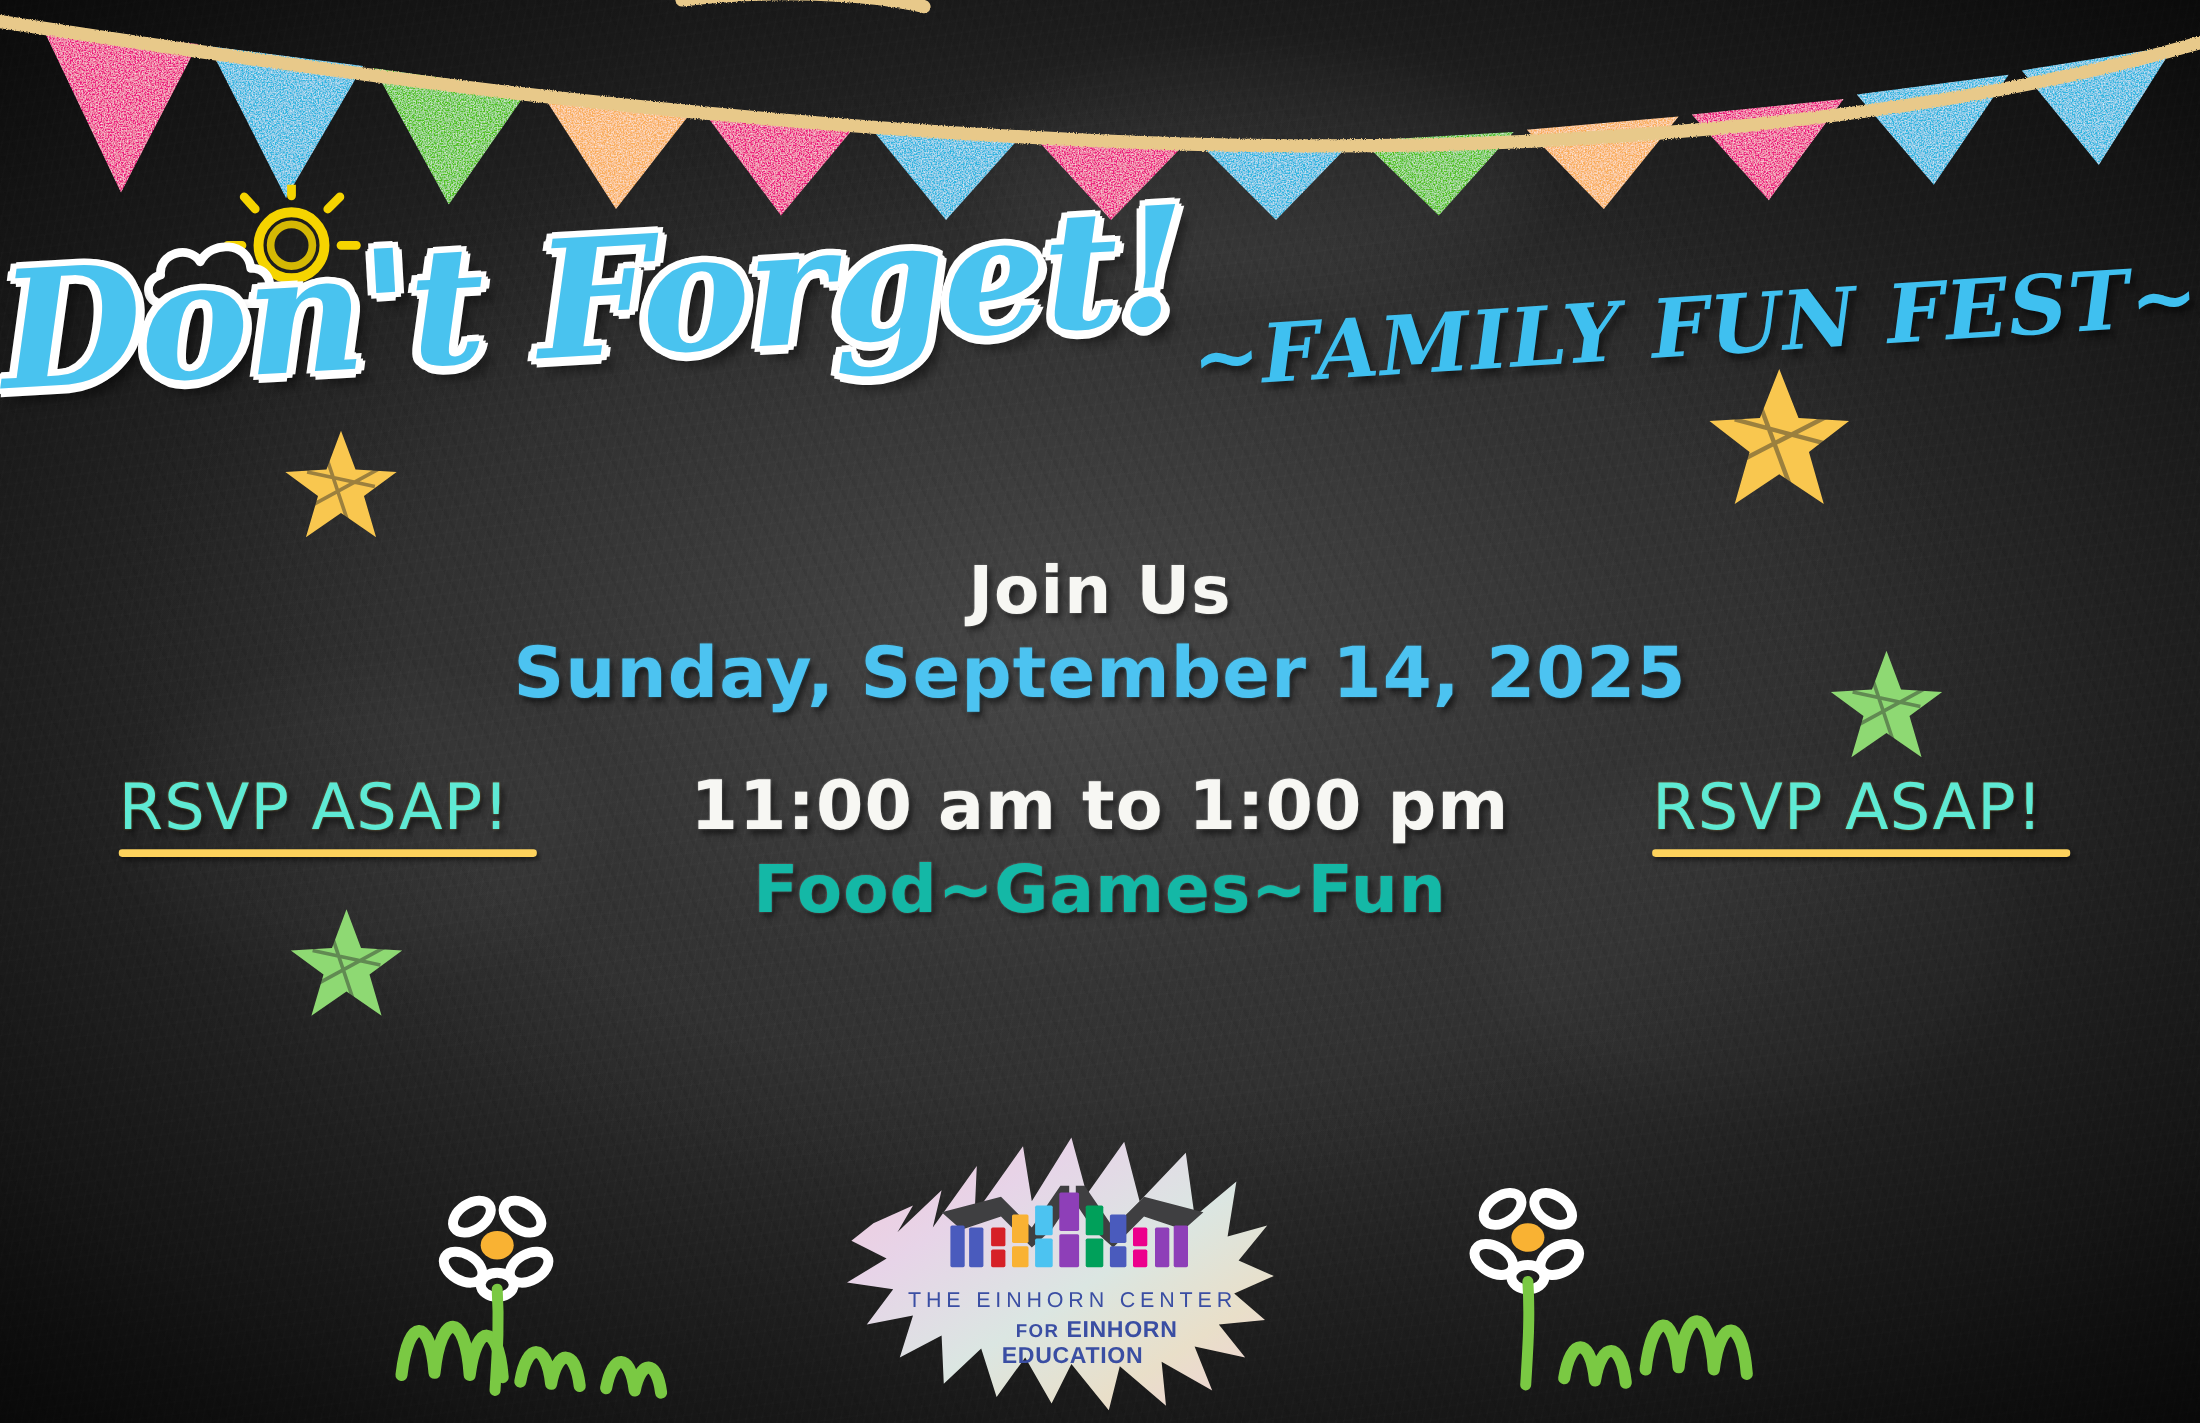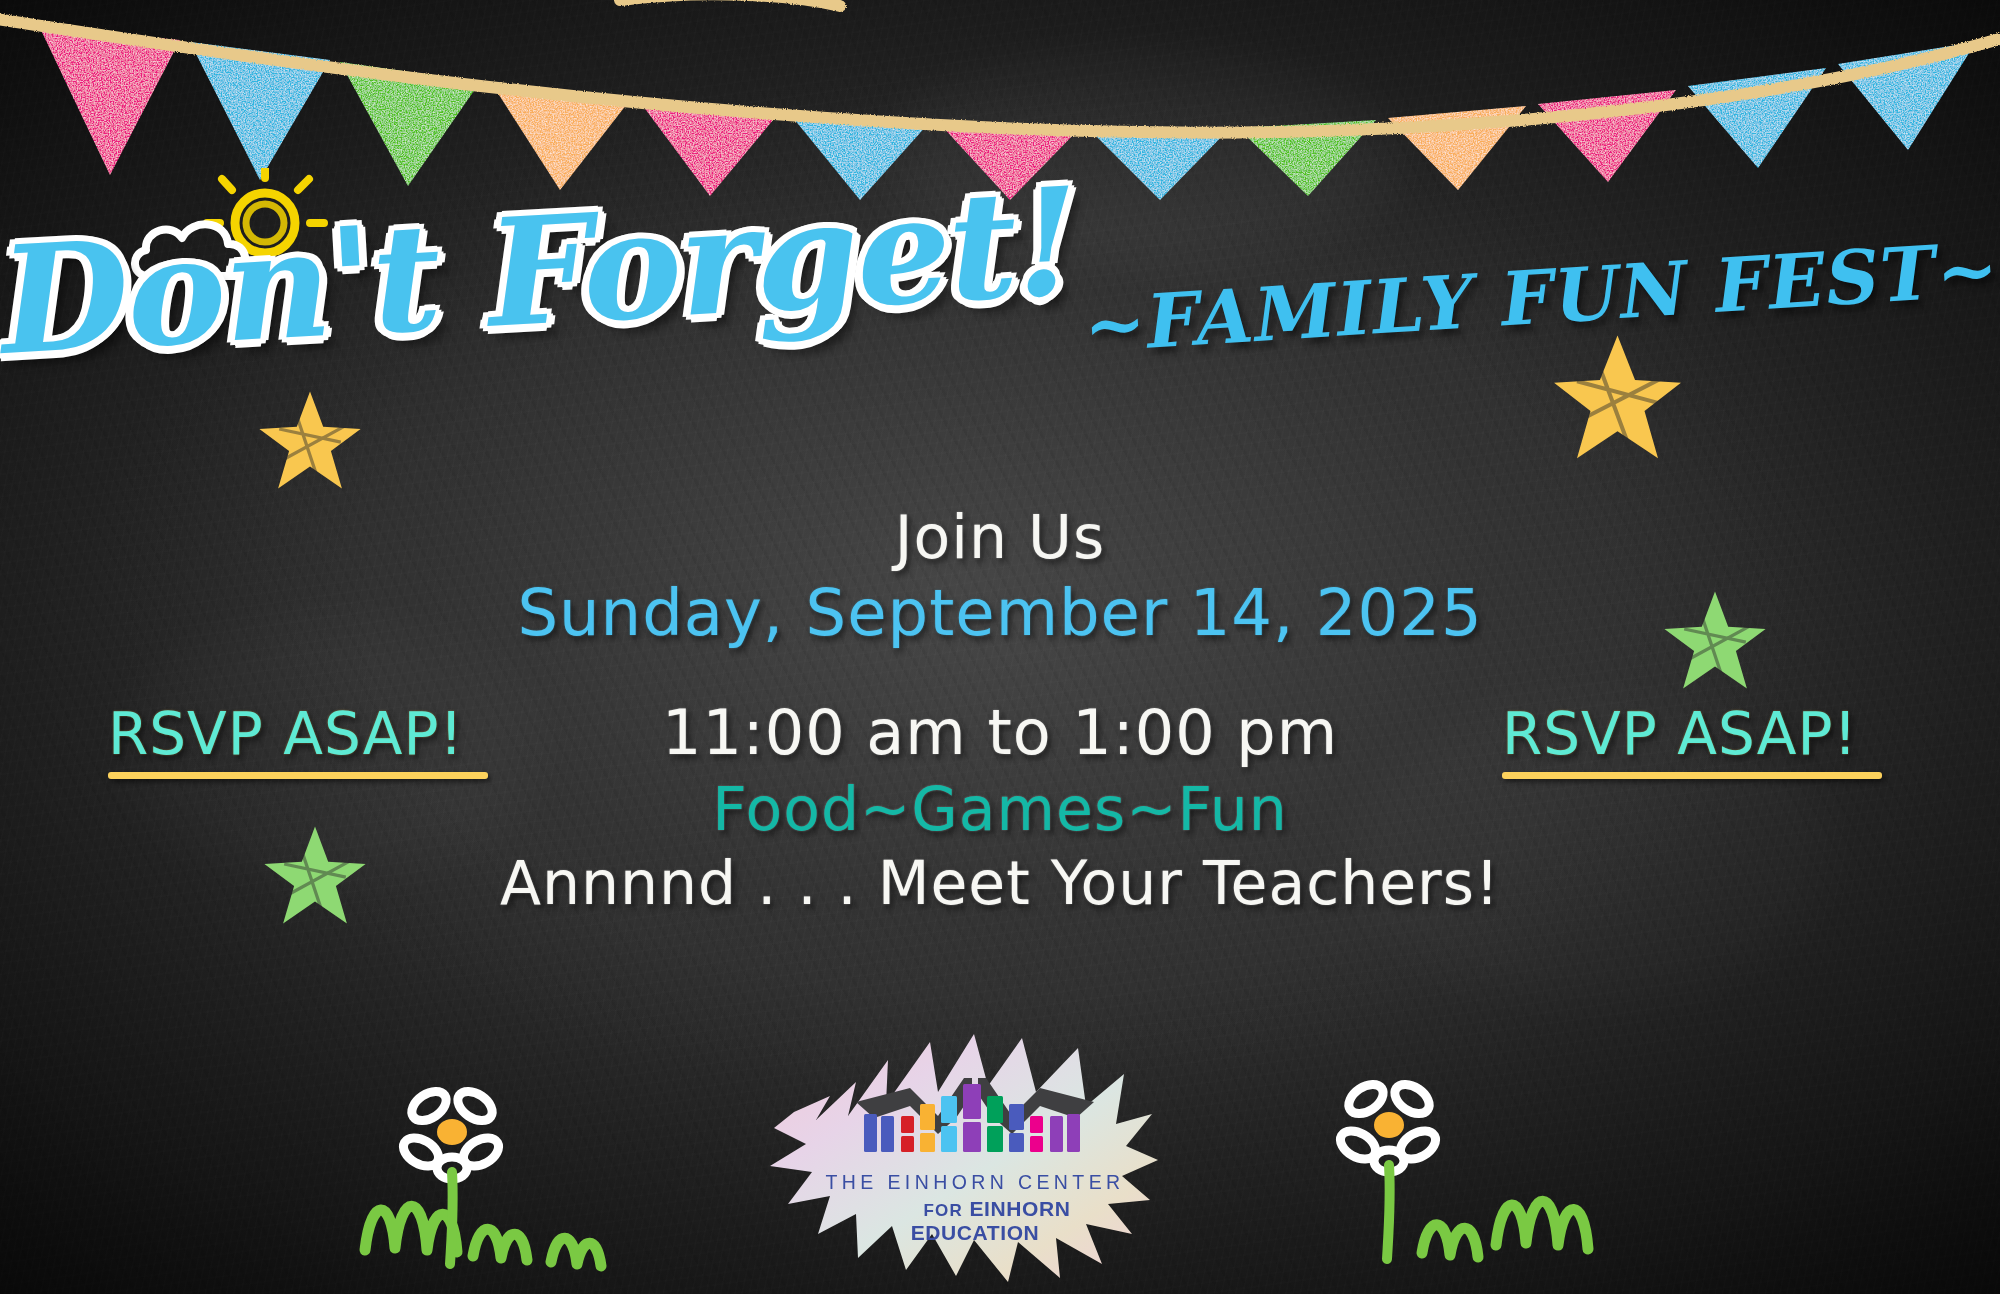--- a/index.html
+++ b/index.html
@@ -98,21 +98,21 @@
 
   
   .body-lines {
     position: absolute;
     left: 0; right: 0;
     top: 500px;
     text-align: center;
   }
   .bline {
     font-family: "DejaVu Sans", sans-serif;
-    font-weight: 400;
+    font-weight: 700;
     color: #f7f7f3;
     margin: 0;
     line-height: 1.24;
     letter-spacing: 1px;
     text-shadow: 0 0 2px rgba(255,255,255,0.35), 3px 4px 6px rgba(0,0,0,0.55);
   }
   .bline.l1 { font-size: 60px; }
   .bline.l2 { font-size: 64px; color: #4cc3f1; text-shadow: 0 0 2px rgba(90,200,240,0.4), 3px 4px 6px rgba(0,0,0,0.55); }
   .bline.l3 { font-size: 62px; margin-top: 41px; }
   .bline.l4 { font-size: 60px; }
@@ -305,21 +305,20 @@
   <div class="headline-wrap">
     <div class="title-main">Don't Forget!</div>
     <div class="title-sub">~FAMILY FUN FEST~</div>
   </div>
 
   <div class="body-lines">
     <p class="bline l1" style="color: rgb(247, 247, 243);">Join Us</p>
     <p class="bline l2" style="color: rgb(76, 195, 241);">Sunday, September 14, 2025</p>
     <p class="bline l3" style="color: rgb(247, 247, 243);">11:00 am to 1:00 pm</p>
     <p class="bline l4" style="color: #14b8a6;">Food~Games~Fun</p>
-    <p class="bline l5" style="color: rgb(247, 247, 243);">Annnnd . . . Meet Your Teachers!</p>
   </div>
 
   <div class="rsvp rsvp-left">
     <span>RSVP ASAP!</span>
     <span class="underline" style="width: 380px;"></span>
   </div>
   <div class="rsvp rsvp-right">
     <span>RSVP ASAP!</span>
     <span class="underline" style="width: 380px;"></span>
   </div>

